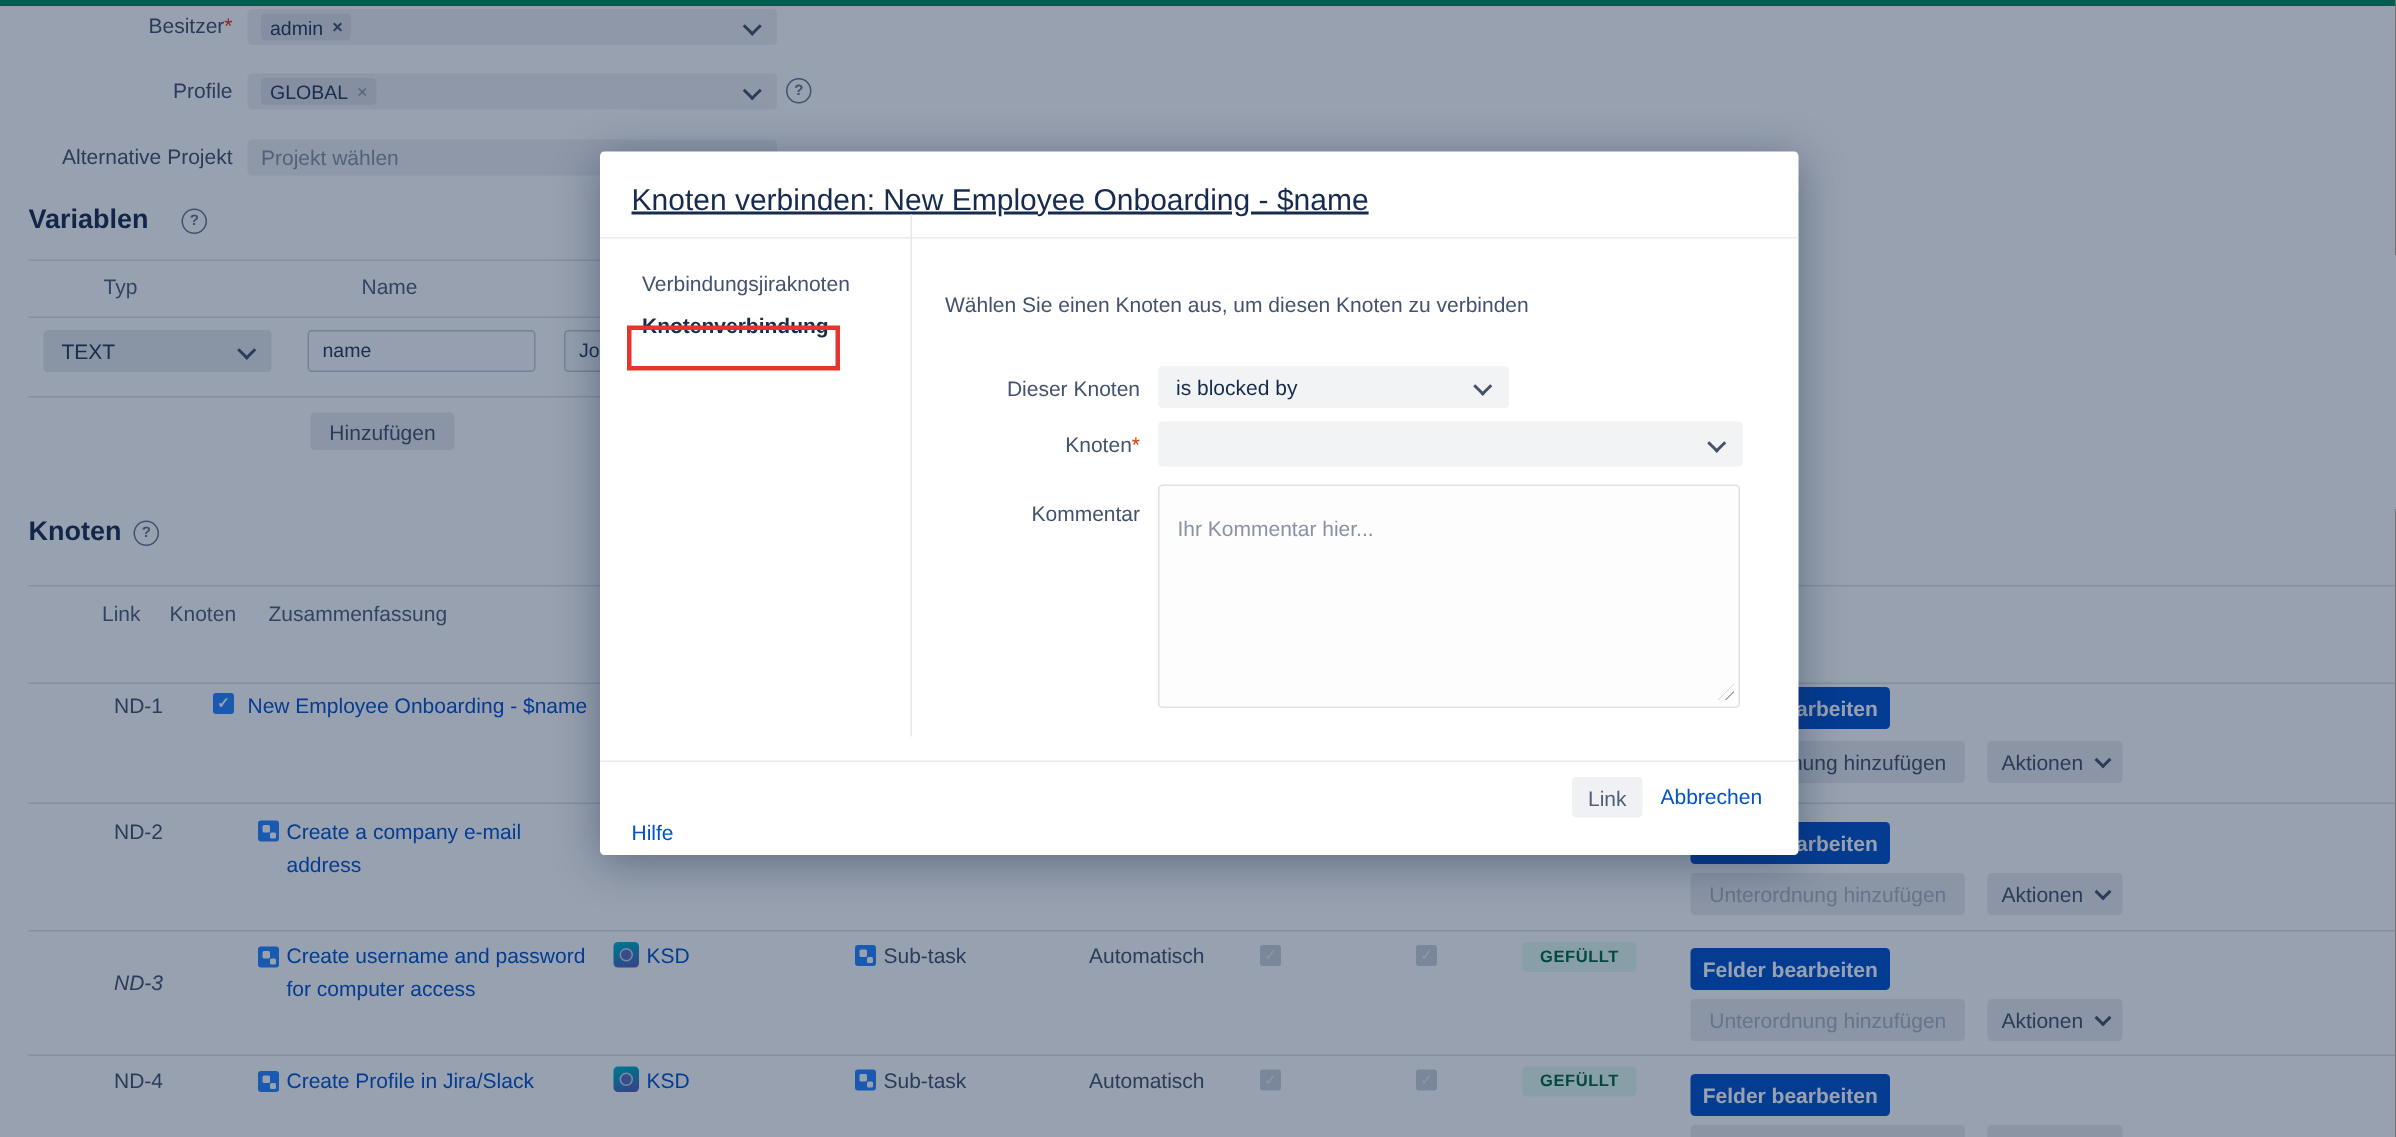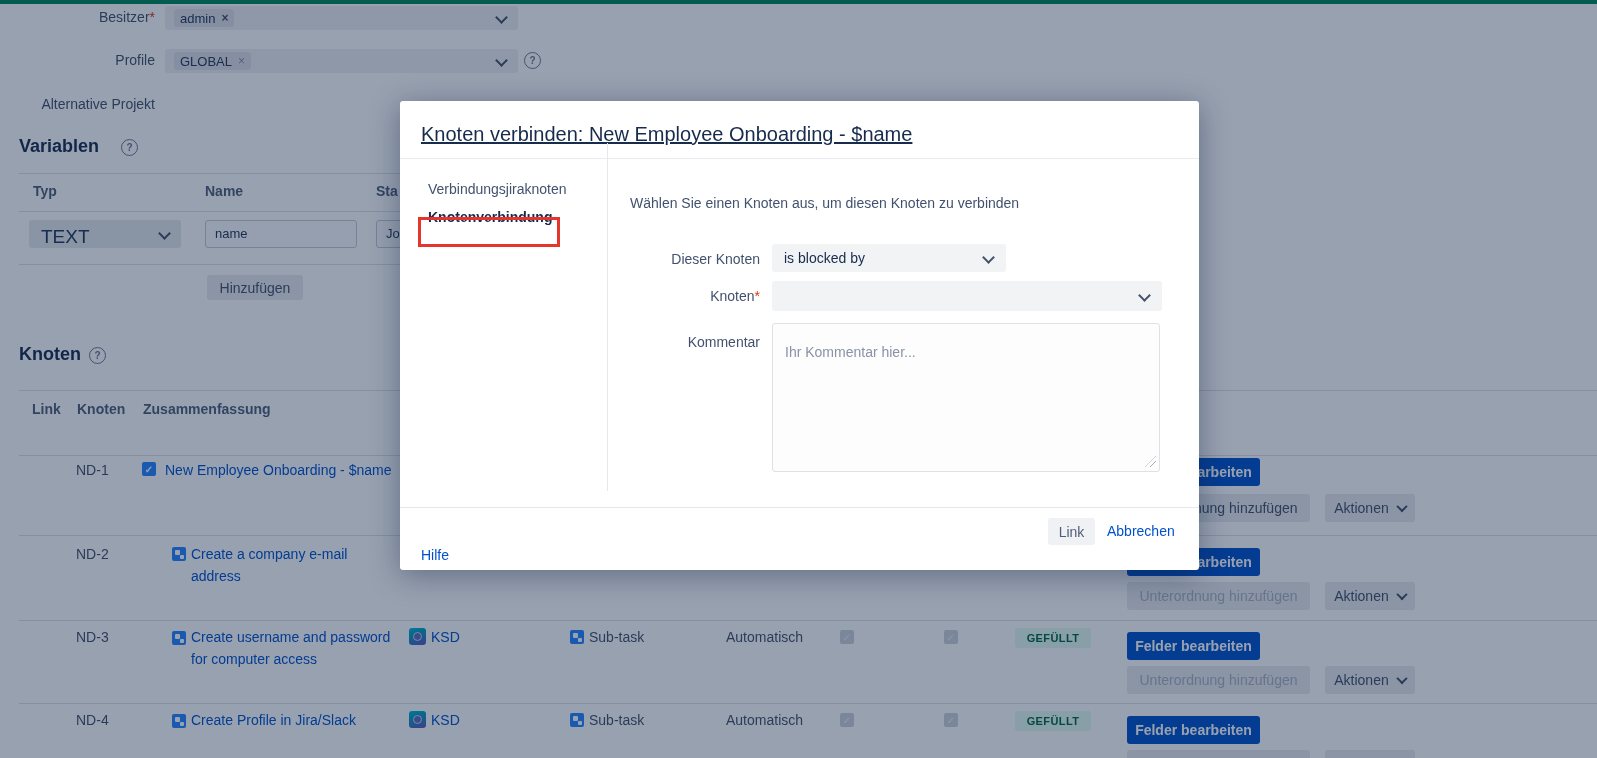--- a/index.html
+++ b/index.html
@@ -14,23 +14,23 @@
        background:#dfe1e6;border-radius:3px;padding:0 6px;font-size:13px;color:#253858;}
   .tag .x{font-size:12px;color:#42526e;font-weight:700;cursor:pointer;}
   .tag .x.lt{color:#8993a4;font-weight:400;}
   .chev{position:absolute;width:7px;height:7px;border-right:2px solid #44526b;border-bottom:2px solid #44526b;
         transform:rotate(45deg);}
   .helpc{position:absolute;width:15px;height:15px;border:1px solid #6b778c;border-radius:50%;
          color:#6b778c;font-size:10px;font-weight:700;display:flex;align-items:center;justify-content:center;}
   .ph{color:#8993a4;font-size:14px;position:absolute;}
   .h2{position:absolute;font-size:18px;font-weight:700;color:#172B4D;}
   .tline{position:absolute;height:1px;background:#dfe1e6;left:19px;}
-  .th{position:absolute;font-size:14px;font-weight:700;color:#515f79;}
+  .th{position:absolute;font-size:14px;font-weight:400;color:#515f79;margin-left:36px;}
   .gsel{position:absolute;background:#e6e8ec;border-radius:3px;height:28px;}
-  .gsel .stx{position:absolute;left:12px;top:6px;font-size:19px;color:#253858;}
+  .gsel .stx{position:absolute;left:12px;top:6px;font-size:14px;color:#253858;}
   .tinput{position:absolute;background:#fbfcfd;border:1px solid #c4cad3;border-radius:3px;height:26px;}
   .tinput .itx{position:absolute;left:9px;top:5px;font-size:13px;color:#253858;}
   .btn{position:absolute;border-radius:3px;font-size:14px;display:flex;align-items:center;
        justify-content:center;cursor:pointer;box-sizing:border-box;}
   .btn-gray{background:#e8eaee;color:#44526b;}
   .btn-gray.dis{color:#a9b2c2;cursor:default;}
   .btn-blue{background:#0052CC;color:#fff;font-weight:700;}
   .key{position:absolute;font-size:14px;color:#44526b;}
   .sum{position:absolute;font-size:14px;color:#0052CC;line-height:22px;}
   .cbic{position:absolute;width:14px;height:14px;background:#2684FF;border-radius:2px;
@@ -95,20 +95,24 @@
   <div class="field" style="top:49px;">
     <span class="tag">
         <span>GLOBAL</span>
         <span class="x lt">×</span>
       </span>
     <span class="chev" style="left:332px;top:7px;"></span>
   </div>
   <div class="helpc" style="left:524px;top:52px;">?</div>
 
   <div class="lbl" style="top:96px;">Alternative Projekt</div>
+  <div class="field" style="top:93px;">
+    <span class="ph" style="left:9px;top:4px;">Projekt wählen</span>
+    <span class="chev" style="left:332px;top:7px;"></span>
+  </div>
 
   <div class="h2" style="left:19px;top:136px;">Variablen</div>
   <div class="helpc" style="left:121px;top:139px;">?</div>
   <div class="tline" style="top:173px;width:1000px;"></div>
   <div class="th" style="left:33px;top:183px;">Typ</div>
   <div class="th" style="left:205px;top:183px;">Name</div>
   <div class="th" style="left:376px;top:183px;">Sta</div>
   <div class="tline" style="top:211px;width:1000px;"></div>
 
   <div class="gsel" style="left:29px;top:220px;width:152px;">
@@ -156,21 +160,21 @@
     <div class="sum" style="left:191px;top:543px;width:170px;">Create a company e-mail address</div>
     <div class="btn btn-blue" style="left:1127px;top:548px;width:133px;height:28px;">Felder bearbeiten</div>
     <div class="btn btn-gray dis" style="left:1127px;top:582px;width:183px;height:28px;">Unterordnung hinzufügen</div>
     <div class="btn btn-gray" style="left:1325px;top:582px;width:90px;height:28px;">
         <span>Aktionen</span>
         <span class="achev"></span>
       </div>
   </div>
 
   <div>
-    <div class="key" style="left:76px;top:629px;">ND-3</div>
+    <div class="key" style="left:76px;top:647px;font-style:italic;">ND-3</div>
     <span class="stic" style="left:172px;top:631px;">
         <i></i>
         <b></b>
       </span>
     <div class="sum" style="left:191px;top:626px;width:205px;">Create username and password for computer access</div>
     <span class="avat" style="left:409px;top:628px;">
         <i></i>
       </span>
     <div class="cell blue" style="left:431px;top:629px;">KSD</div>
     <span class="stic" style="left:570px;top:630px;">

